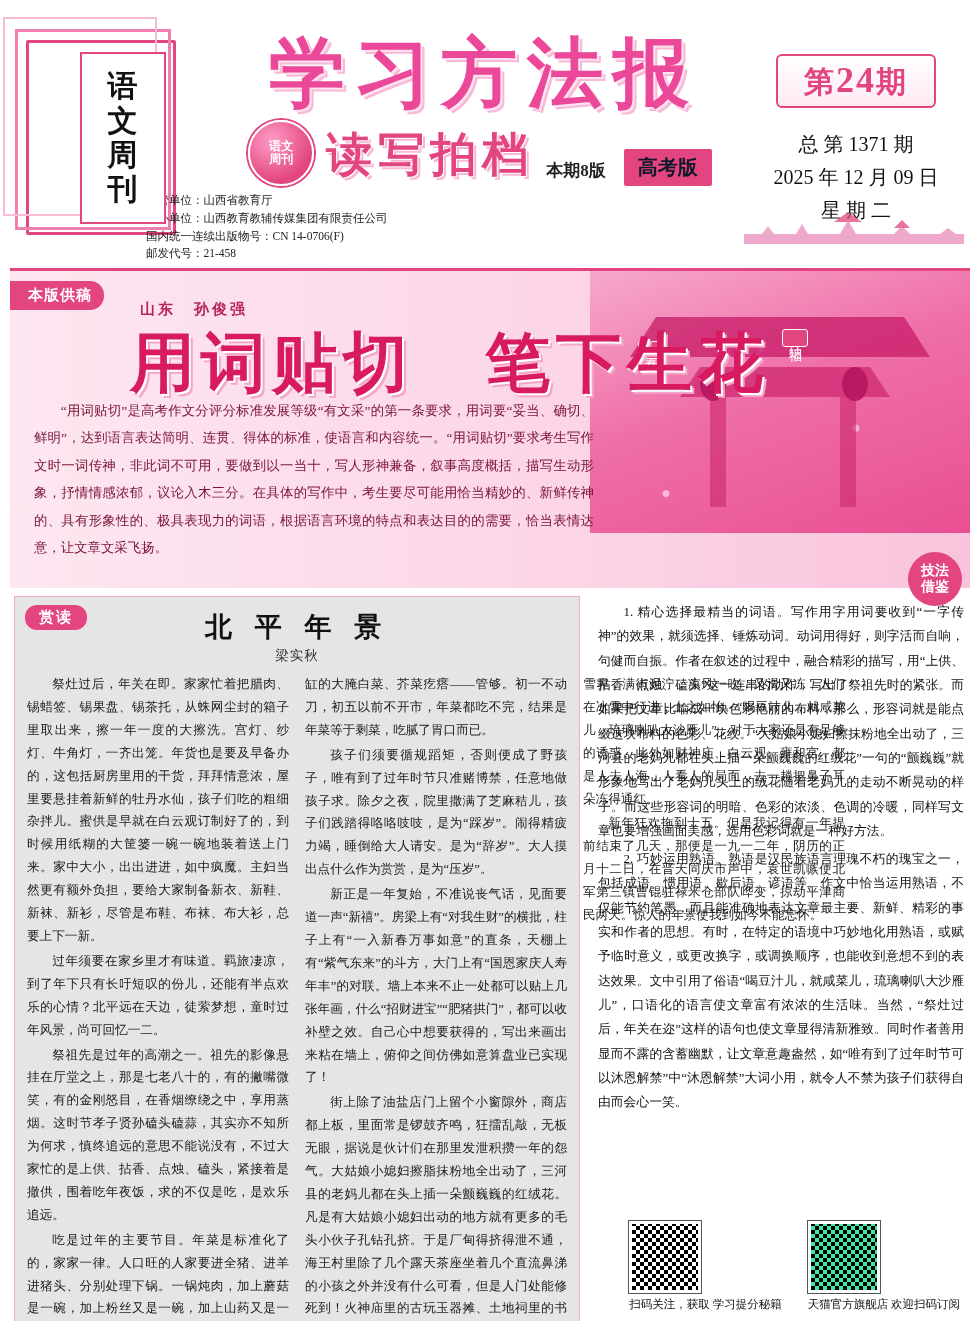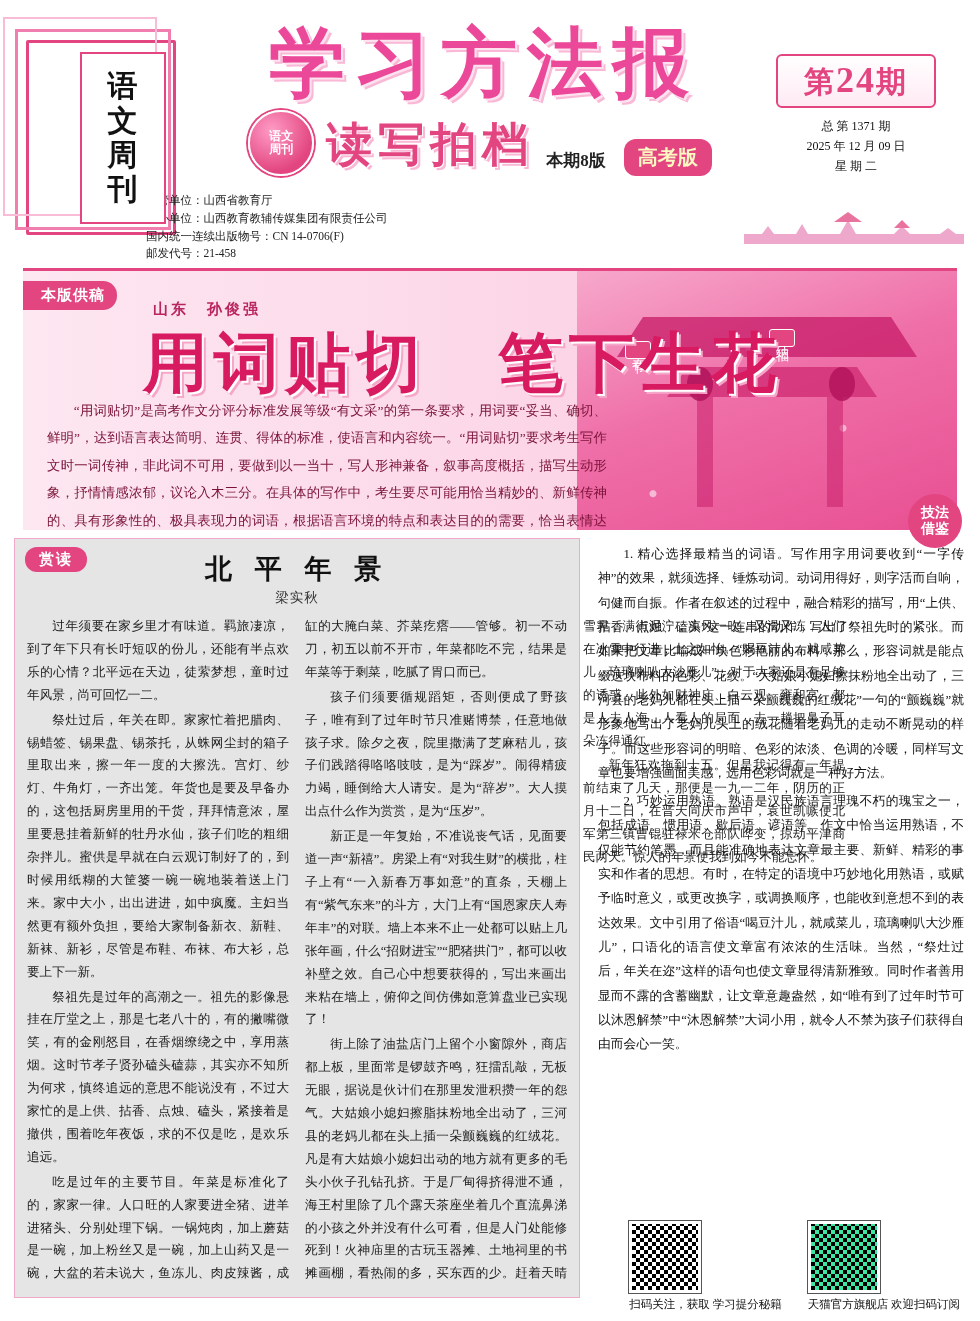--- a/index.html
+++ b/index.html
@@ -57,21 +57,21 @@
     z-index:4;
   }
   .vertical-title span {
     font-family: "Liberation Serif", serif;
     font-size: 30px; font-weight:700;
     color:#111; line-height:1.08;
     letter-spacing:1px;
   }
   .center-block {
     position:absolute;
-    left: 200px; top: 24px;
+    left: 200px; top: 34px;
     width: 560px;
     text-align:center;
   }
   .paper-title {
     font-family:"Liberation Serif", serif;
     font-size: 76px;
     font-weight: 700;
     color:#ec4899;
     letter-spacing: 10px;
     line-height: 1.05;
@@ -102,22 +102,22 @@
     font-size: 46px;
     font-weight:700;
     color:#e2457f;
     letter-spacing: 6px;
     text-shadow: 1px 1px 0 #fff, 3px 3px 0 #f9b8d6;
     white-space:nowrap;
   }
   .edition-tag {
     margin-left: 6px;
     background:#e2457f;
-    color:#fef9c3;
-    border-radius: 12px;
+    color:#0f172a;
+    border-radius: 2px;
     padding: 5px 14px;
     font-size: 20px;
     font-weight:700;
     white-space:nowrap;
   }
   .edition-pages {
     font-size: 17px; color:#222; font-weight:700; white-space:nowrap;
     padding-bottom: 4px;
     margin-top: 32px;
   }
@@ -140,37 +140,37 @@
     border: 2px solid #e2457f;
     border-radius: 6px;
     padding: 3px 26px;
     color:#e2457f;
     font-size: 30px;
     font-weight:700;
     letter-spacing:2px;
   }
   .issue-box .num { font-size: 36px; }
   .issue-meta {
-    margin-top: 9px;
-    font-size: 12px;
+    margin-top: 20px;
+    font-size: 20px;
     line-height: 1.65;
     color:#111;
   }
   .skyline {
     position:absolute;
     right: 16px; bottom: 22px;
     width: 220px; height: 40px;
     opacity: .75;
   }
 
   
   .banner {
     position:relative;
-    margin: 0 23px;
-    height: 262px;
+    margin: 0 10px;
+    height: 320px;
     background: linear-gradient(90deg,#fde7f1 0%, #fcd6e7 55%, #f9c3dc 100%);
     border-top: 3px solid #e2457f;
     overflow:hidden;
   }
   .supply-tag {
     position:absolute; left: 0; top: 10px;
     background:#e2457f; color:#fff;
     font-size: 15px; font-weight:700;
     padding: 5px 12px 5px 18px;
     border-radius: 0 14px 14px 0;
@@ -423,22 +423,22 @@
     <div class="banner-lead">“用词贴切”是高考作文分评分标准发展等级“有文采”的第一条要求，用词要“妥当、确切、鲜明”，达到语言表达简明、连贯、得体的标准，使语言和内容统一。“用词贴切”要求考生写作文时一词传神，非此词不可用，要做到以一当十，写人形神兼备，叙事高度概括，描写生动形象，抒情情感浓郁，议论入木三分。在具体的写作中，考生要尽可能用恰当精妙的、新鲜传神的、具有形象性的、极具表现力的词语，根据语言环境的特点和表达目的的需要，恰当表情达意，让文章文采飞扬。</div>
   </div>
 
   <div class="content">
 
     <div class="left-pane">
       <div class="read-tag">赏读</div>
       <div class="art-title">北 平 年 景</div>
       <div class="art-author">梁实秋</div>
       <div class="twocol">
+        <p>祭灶过后，年关在即。家家忙着把腊肉、锡蜡签、锡果盘、锡茶托，从蛛网尘封的箱子里取出来，擦一年一度的大擦洗。宫灯、纱灯、牛角灯，一齐出笼。年货也是要及早备办的，这包括厨房里用的干货，拜拜情意浓，屋里要悬挂着新鲜的牡丹水仙，孩子们吃的粗细杂拌儿。蜜供是早就在白云观订制好了的，到时候用纸糊的大筐篓一碗一碗地装着送上门来。家中大小，出出进进，如中疯魔。主妇当然更有额外负担，要给大家制备新衣、新鞋、新袜、新衫，尽管是布鞋、布袜、布大衫，总要上下一新。</p>
         <p>过年须要在家乡里才有味道。羁旅凄凉，到了年下只有长吁短叹的份儿，还能有半点欢乐的心情？北平远在天边，徒萦梦想，童时过年风景，尚可回忆一二。</p>
-        <p>祭灶过后，年关在即。家家忙着把腊肉、锡蜡签、锡果盘、锡茶托，从蛛网尘封的箱子里取出来，擦一年一度的大擦洗。宫灯、纱灯、牛角灯，一齐出笼。年货也是要及早备办的，这包括厨房里用的干货，拜拜情意浓，屋里要悬挂着新鲜的牡丹水仙，孩子们吃的粗细杂拌儿。蜜供是早就在白云观订制好了的，到时候用纸糊的大筐篓一碗一碗地装着送上门来。家中大小，出出进进，如中疯魔。主妇当然更有额外负担，要给大家制备新衣、新鞋、新袜、新衫，尽管是布鞋、布袜、布大衫，总要上下一新。</p>
         <p>祭祖先是过年的高潮之一。祖先的影像悬挂在厅堂之上，那是七老八十的，有的撇嘴微笑，有的金刚怒目，在香烟缭绕之中，享用蒸烟。这时节孝子贤孙磕头磕蒜，其实亦不知所为何求，慎终追远的意思不能说没有，不过大家忙的是上供、拈香、点烛、磕头，紧接着是撤供，围着吃年夜饭，求的不仅是吃，是欢乐追远。</p>
         <p>吃是过年的主要节目。年菜是标准化了的，家家一律。人口旺的人家要进全猪、进羊进猪头、分别处理下锅。一锅炖肉，加上蘑菇是一碗，加上粉丝又是一碗，加上山药又是一碗，大盆的若未说大，鱼冻儿、肉皮辣酱，成缸的大腌白菜、芥菜疙瘩——管够。初一不动刀，初五以前不开市，年菜都吃不完，结果是年菜等于剩菜，吃腻了胃口而已。</p>
         <p>孩子们须要循规蹈矩，否则便成了野孩子，唯有到了过年时节只准赌博禁，任意地做孩子求。除夕之夜，院里撒满了芝麻秸儿，孩子们践踏得咯咯吱吱，是为“踩岁”。闹得精疲力竭，睡倒给大人请安。是为“辞岁”。大人摸出点什么作为赏赏，是为“压岁”。</p>
         <p>新正是一年复始，不准说丧气话，见面要道一声“新禧”。房梁上有“对我生财”的横批，柱子上有“一入新春万事如意”的直条，天棚上有“紫气东来”的斗方，大门上有“国恩家庆人寿年丰”的对联。墙上本来不止一处都可以贴上几张年画，什么“招财进宝”“肥猪拱门”，都可以收补壁之效。自己心中想要获得的，写出来画出来粘在墙上，俯仰之间仿佛如意算盘业已实现了！</p>
         <p>街上除了油盐店门上留个小窗隙外，商店都上板，里面常是锣鼓齐鸣，狂擂乱敲，无板无眼，据说是伙计们在那里发泄积攒一年的怨气。大姑娘小媳妇擦脂抹粉地全出动了，三河县的老妈儿都在头上插一朵颤巍巍的红绒花。凡是有大姑娘小媳妇出动的地方就有更多的毛头小伙子孔钻孔挤。于是厂甸得挤得泄不通，海王村里除了几个露天茶座坐着几个直流鼻涕的小孩之外并没有什么可看，但是人门处能修死到！火神庙里的古玩玉器摊、土地祠里的书摊画棚，看热闹的多，买东西的少。赶着天晴雪霁，满街泥泞，凉风一吹，又滑又冻，人们在冰雪中行进，土之如怡。“喝豆汁儿，就咸菜儿，琉璃喇叭大沙雁儿”，对于大家还是有足够的诱惑。此外如财神庙、白云观、雍和宫，都是人去人海，人看人的局面，去一趟把鼻子耳朵冻得通红。</p>
         <p>新年狂欢拖到十五。但是我记得有一年提前结束了几天，那便是一九一二年，阴历的正月十二日，在晋天同庆市声中，袁世凯嗾使北军第三镇曹锟驻禄米仓部队哗变，掠劫平津商民两天。惊人的年景使我到如今不能忘怀。</p>
       </div>
     </div>
 
     <div class="right-pane">

